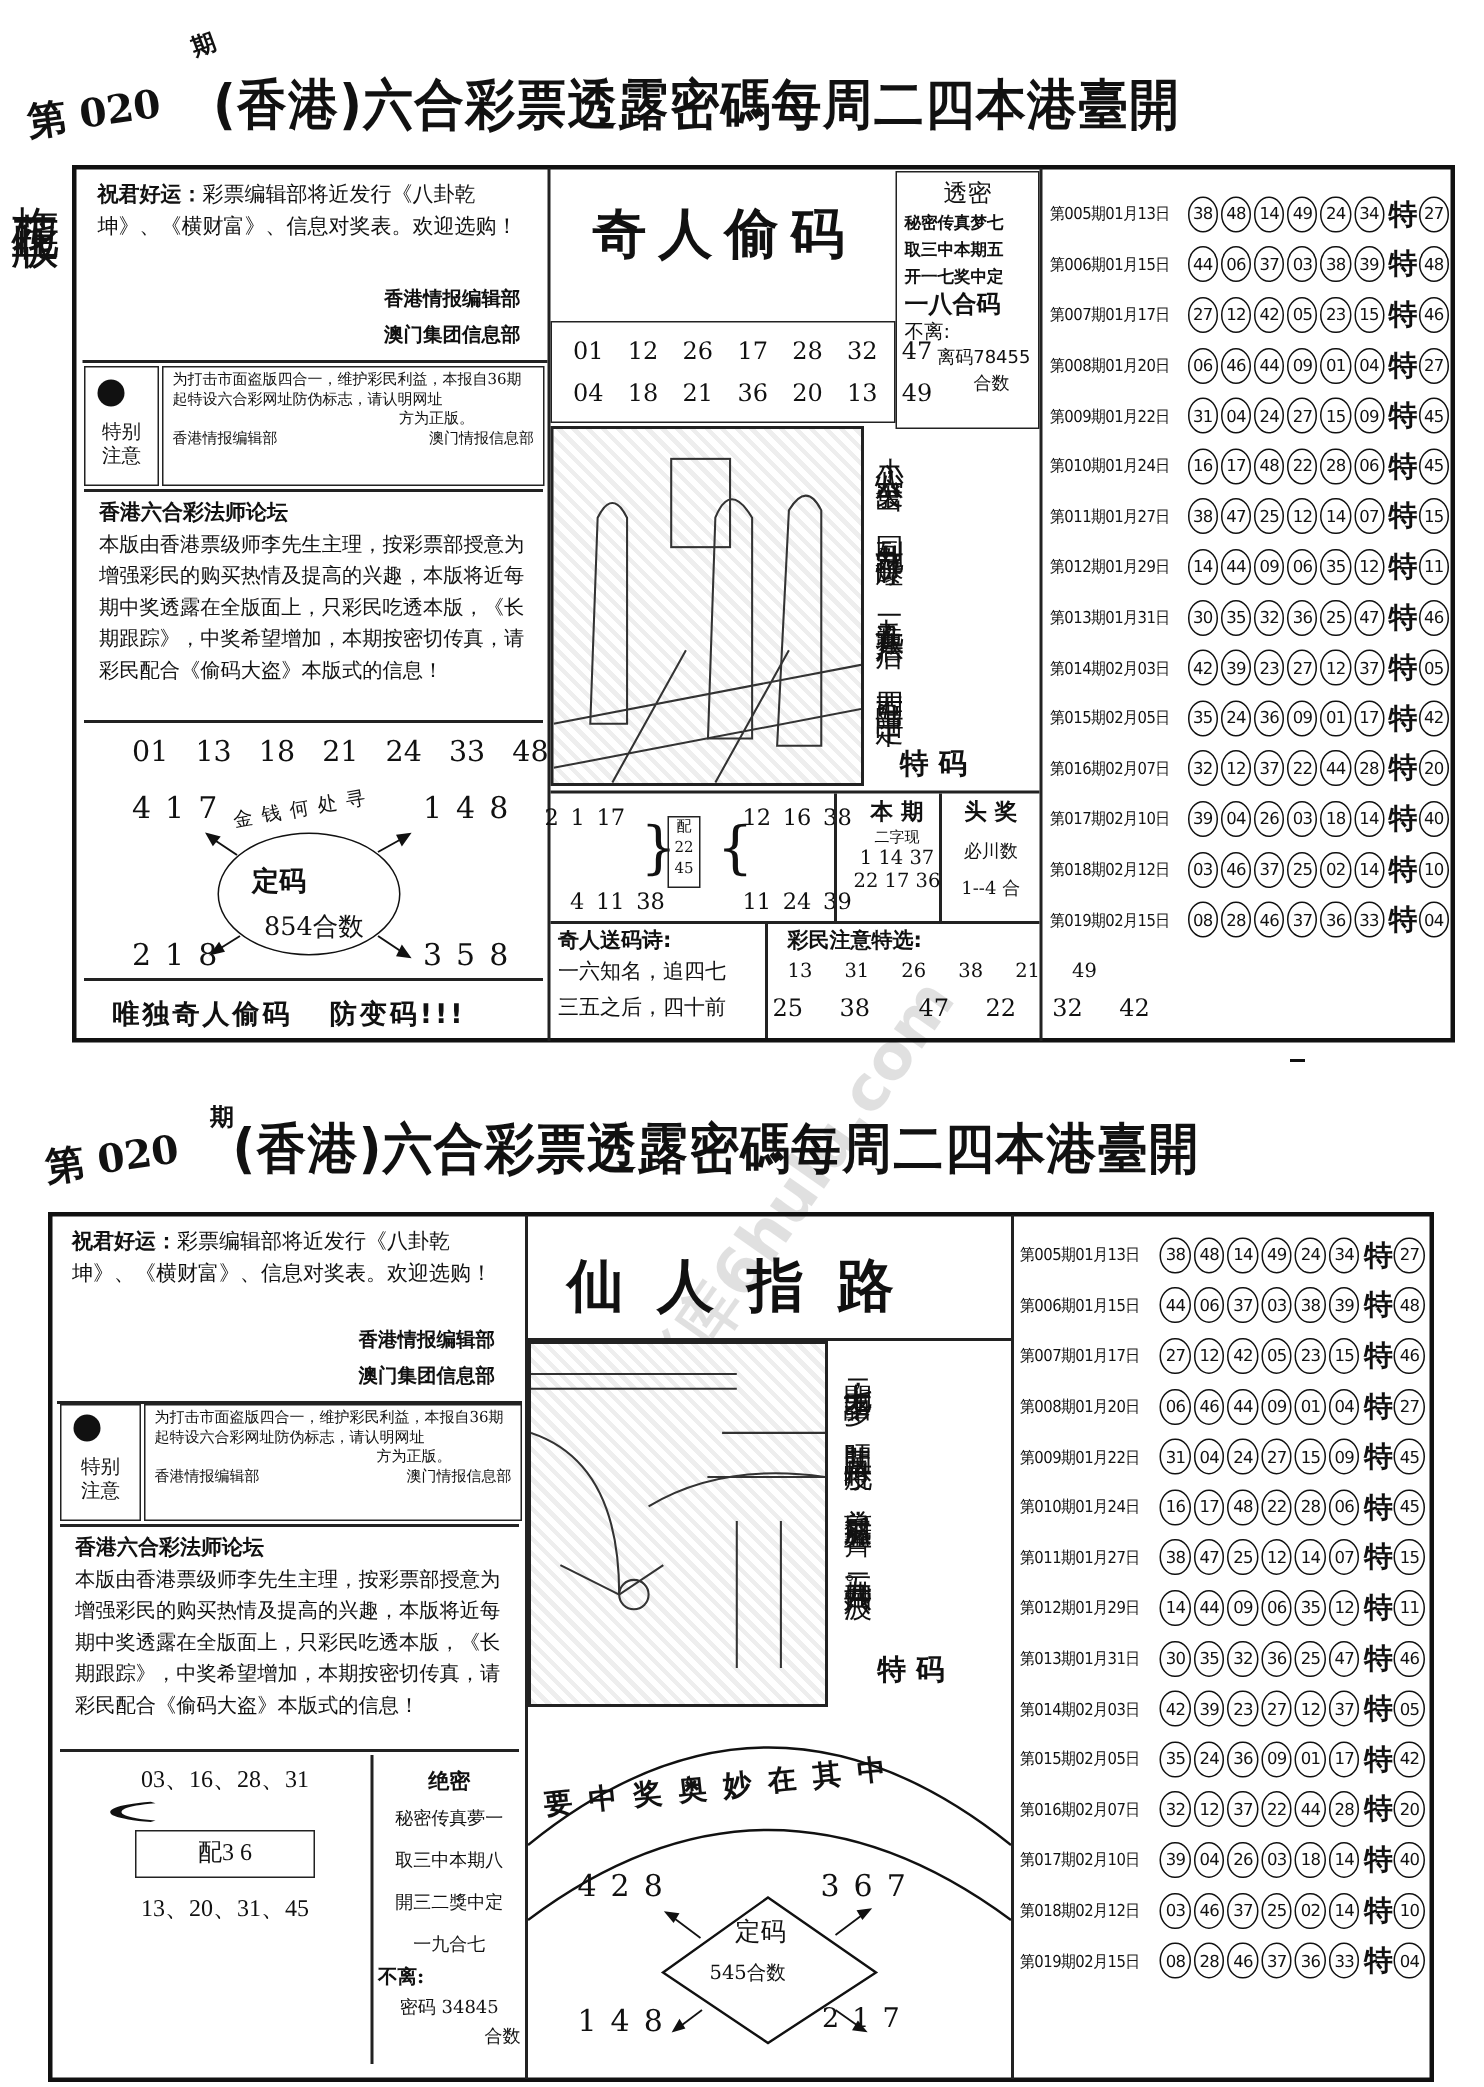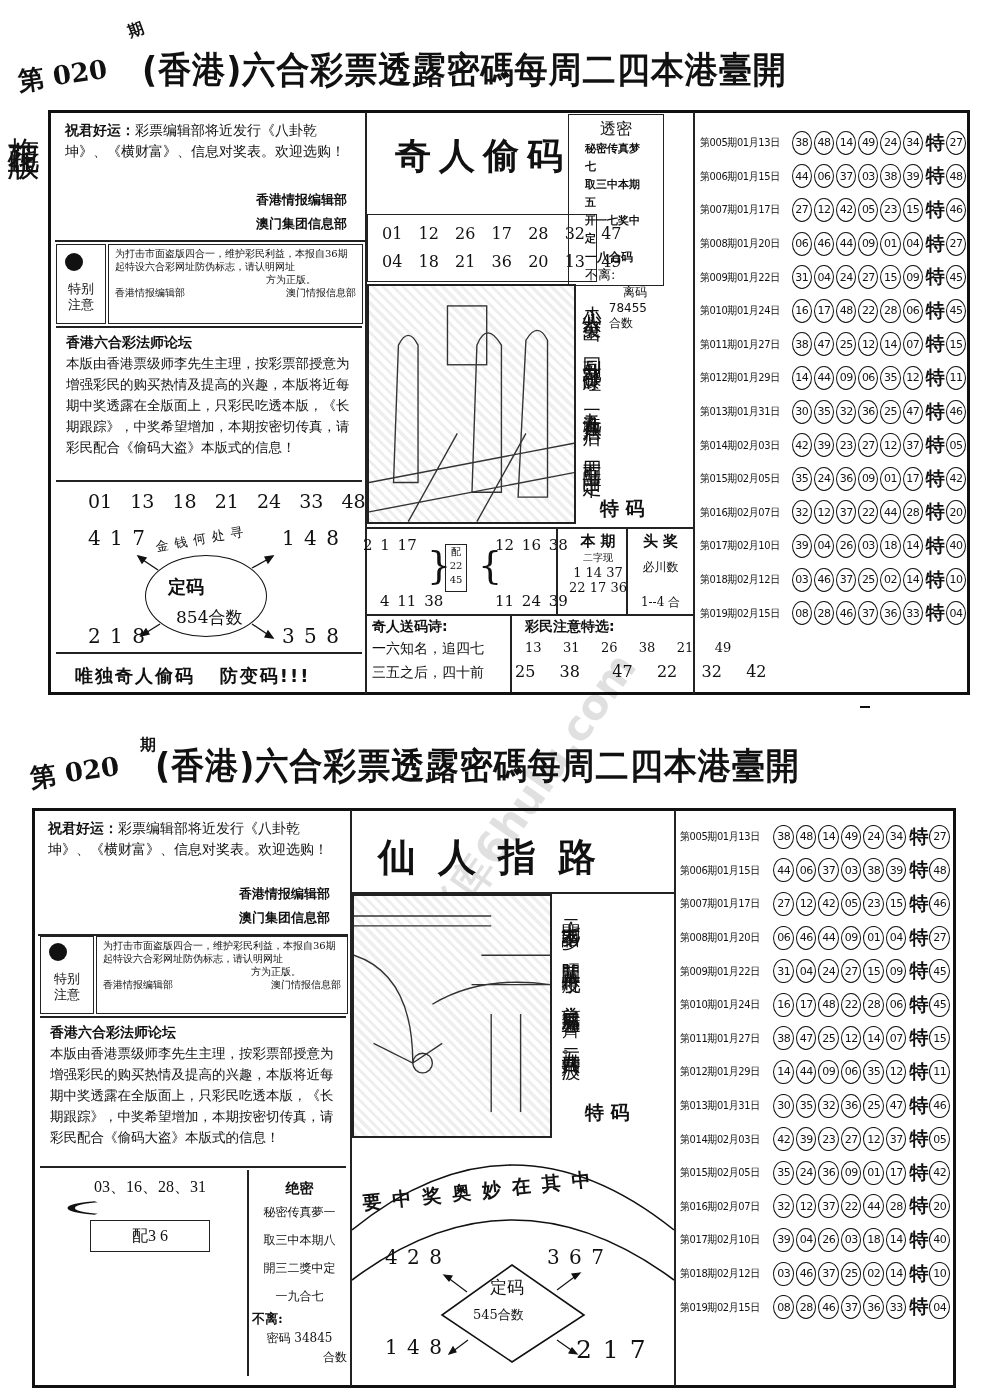--- a/index.html
+++ b/index.html
@@ -85,26 +85,26 @@
 </svg>
 <div class="abs" style="left:56px;top:652px;width:306px;border-top:2px solid #222"></div>
 <div class="abs bold" style="left:75px;top:664px;font-size:18px;letter-spacing:2px;white-space:pre">唯独奇人偷码   防变码!!!</div>
 
 <div class="abs" style="left:365px;top:112px;width:2px;height:582px;background:#222"></div>
 <div class="abs bold" style="left:395px;top:132px;font-size:36px;letter-spacing:8px;font-family:'DejaVu Serif',serif">奇人偷码</div>
 <div class="abs box" style="left:367px;top:214px;width:230px;height:68px">
   <div class="nums" style="padding:5px 0 0 14px;font-size:16px;line-height:28px">01  12  26  17  28  32  47</div>
   <div class="nums" style="padding:0 0 0 14px;font-size:16px;line-height:28px">04  18  21  36  20  13  49</div>
 </div>
-<div class="abs box" style="left:568px;top:114px;width:96px;height:172px;padding:4px 16px">
+<div class="abs box" style="left:597px;top:114px;width:96px;height:172px;padding:4px 5px">
   <div style="text-align:center;font-size:16px">透密</div>
   <div class="bold" style="font-size:11px;line-height:18px">秘密传真梦七</div>
   <div class="bold" style="font-size:11px;line-height:18px">取三中本期五</div>
   <div class="bold" style="font-size:11px;line-height:18px">开一七奖中定</div>
-  <div class="bold" style="font-size:12px;line-height:18px">一八合码</div>
+  <div class="bold" style="font-size:16px;line-height:18px">一八合码</div>
   <div style="font-size:13px">不离:</div>
   <div style="font-size:12px;text-align:right">离码78455</div>
   <div style="font-size:12px;text-align:right;padding-right:14px">合数</div>
 </div>
 
 <div class="abs illus" style="left:367px;top:284px;width:209px;height:240px">
   <svg viewBox="0 0 209 240">
       <g fill="none" stroke="#333" stroke-width="1.4">
     <rect x="80" y="20" width="40" height="60"></rect>
         <path d="M30 60 q10 -20 20 0 v140 h-25z"></path>
@@ -138,21 +138,21 @@
 <div class="abs" style="left:558px;top:532px;width:80px;text-align:center">
   <div class="bold" style="font-size:15px">本 期</div>
   <div class="serif" style="font-size:10px">二字现</div>
   <div class="serif" style="font-size:13px">1 14 37</div>
   <div class="serif" style="font-size:13px">22 17 36</div>
 </div>
 <div class="abs" style="left:626px;top:529px;width:1.5px;height:86px;background:#222"></div>
 <div class="abs" style="left:628px;top:532px;width:65px;text-align:center">
   <div class="bold" style="font-size:15px">头 奖</div>
   <div class="serif" style="font-size:12px;margin-top:8px">必川数</div>
-  <div class="serif" style="font-size:12px;margin-top:18px">1--4 合</div>
+  <div class="serif" style="font-size:12px;margin-top:8px">1--4 合</div>
 </div>
 <div class="abs" style="left:367px;top:614px;width:326px;border-top:2px solid #222"></div>
 <div class="abs" style="left:372px;top:618px">
   <div class="bold" style="font-size:14px">奇人送码诗:</div>
   <div class="serif" style="font-size:14px;line-height:24px">一六知名，追四七</div>
   <div class="serif" style="font-size:14px;line-height:24px">三五之后，四十前</div>
 </div>
 <div class="abs" style="left:510px;top:614px;width:1.5px;height:78px;background:#222"></div>
 <div class="abs" style="left:515px;top:618px">
   <div class="bold" style="font-size:14px;padding-left:10px">彩民注意特选:</div>
@@ -358,20 +358,21 @@
 </div>
 <div class="abs" style="left:40px;top:1016px;width:306px;height:152px;border-top:2px solid #222;border-bottom:2px solid #222;padding:4px 10px">
   <div class="bold t14">香港六合彩法师论坛</div>
   <div class="t14" style="font-size:13.5px;line-height:21px">本版由香港票级师李先生主理，按彩票部授意为增强彩民的购买热情及提高的兴趣，本版将近每期中奖透露在全版面上，只彩民吃透本版，《长期跟踪》，中奖希望增加，本期按密切传真，请彩民配合《偷码大盗》本版式的信息！</div>
 </div>
 
 <div class="abs" style="left:40px;top:1172px;width:220px;font-family:Liberation Serif, serif;font-size:16px;line-height:30px;text-align:center">
   <div>03、16、28、31</div>
   <div style="font-size:24px;line-height:12px;transform:scaleX(6) rotate(90deg)">‿</div>
   <div class="box" style="width:120px;margin:6px auto;font-size:16px;line-height:30px">配3  6</div>
+  <div>13、20、31、45</div>
 </div>
 <div class="abs" style="left:247px;top:1170px;width:1.5px;height:206px;background:#222"></div>
 <div class="abs serif" style="left:252px;top:1178px;width:95px;text-align:center;font-size:12px;line-height:28px">
   <div class="bold" style="font-size:14px;line-height:20px">绝密</div>
   <div>秘密传真夢一</div>
   <div>取三中本期八</div>
   <div>開三二獎中定</div>
   <div>一九合七</div>
   <div class="bold" style="text-align:left;font-size:13px;line-height:18px">不离:</div>
   <div style="line-height:20px">密码 34845</div>
@@ -413,21 +414,21 @@
     <line x1="116" y1="200" x2="100" y2="212"></line>
       <polygon points="97,214 101,207 104,212"></polygon>
     <line x1="205" y1="200" x2="222" y2="212"></line>
       <polygon points="225,214 217,213 220,208"></polygon>
   </g>
 </svg>
 <div class="abs bold" style="left:362px;top:1178px;font-size:19px;letter-spacing:11px;transform:rotate(-6deg);white-space:nowrap">要中奖奥妙在其中</div>
 <div class="abs nums" style="left:385px;top:1245px;font-size:20px">4 2 8</div>
 <div class="abs nums" style="left:547px;top:1245px;font-size:20px">3 6 7</div>
 <div class="abs nums" style="left:385px;top:1335px;font-size:20px">1 4 8</div>
-<div class="abs nums" style="left:576px;top:1335px;font-size:25px">2 1 7</div>
+<div class="abs nums" style="left:548px;top:1335px;font-size:18px">2 1 7</div>
 <div class="abs" style="left:490px;top:1276px;font-size:17px">定码</div>
 <div class="abs serif" style="left:473px;top:1306px;font-size:13px">545合数</div>
 
 <div class="abs" style="left:674px;top:810px;width:2px;height:576px;background:#222"></div>
 <div class="abs" id="hist2" style="left:680px;top:820px;width:272px">
     <div class="hist-row">
       <span class="hist-label">第005期01月13日</span>
       <span class="ball">38</span>
       <span class="ball">48</span>
       <span class="ball">14</span>

